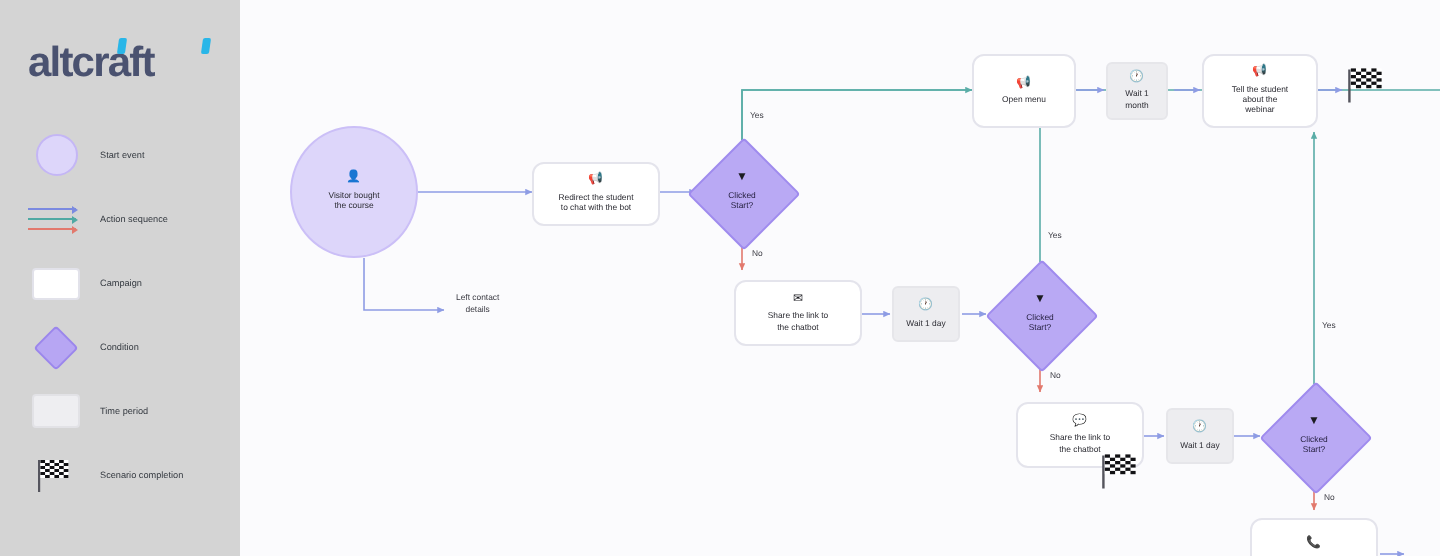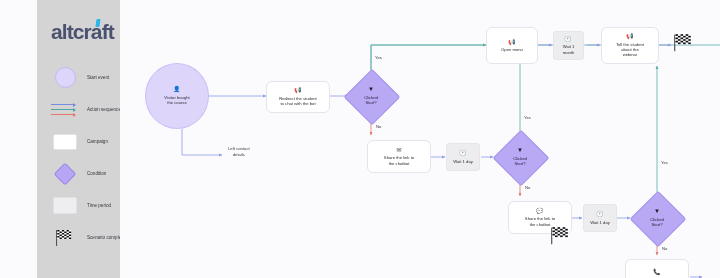--- a/index.html
+++ b/index.html
@@ -7,21 +7,20 @@
     width:720px;height:278px;overflow:hidden;
     font-family:"Liberation Sans","DejaVu Sans",sans-serif;
     background:#ffffff;
   }
   #root{position:relative;width:720px;height:278px;background:#fbfbfd;}
 
   
   #sidebar{
     position:absolute;left:0;top:0;width:120px;height:278px;
     background:#d4d4d4;
-    margin-left:37px;
   }
   #logo{
     position:absolute;left:14px;top:18px;width:96px;height:26px;
     display:flex;align-items:center;
   }
   #logo .logo-text{
     font-size:21px;font-weight:bold;letter-spacing:-0.9px;
     color:#4a5270;line-height:1;
   }
   #logo .tick{

